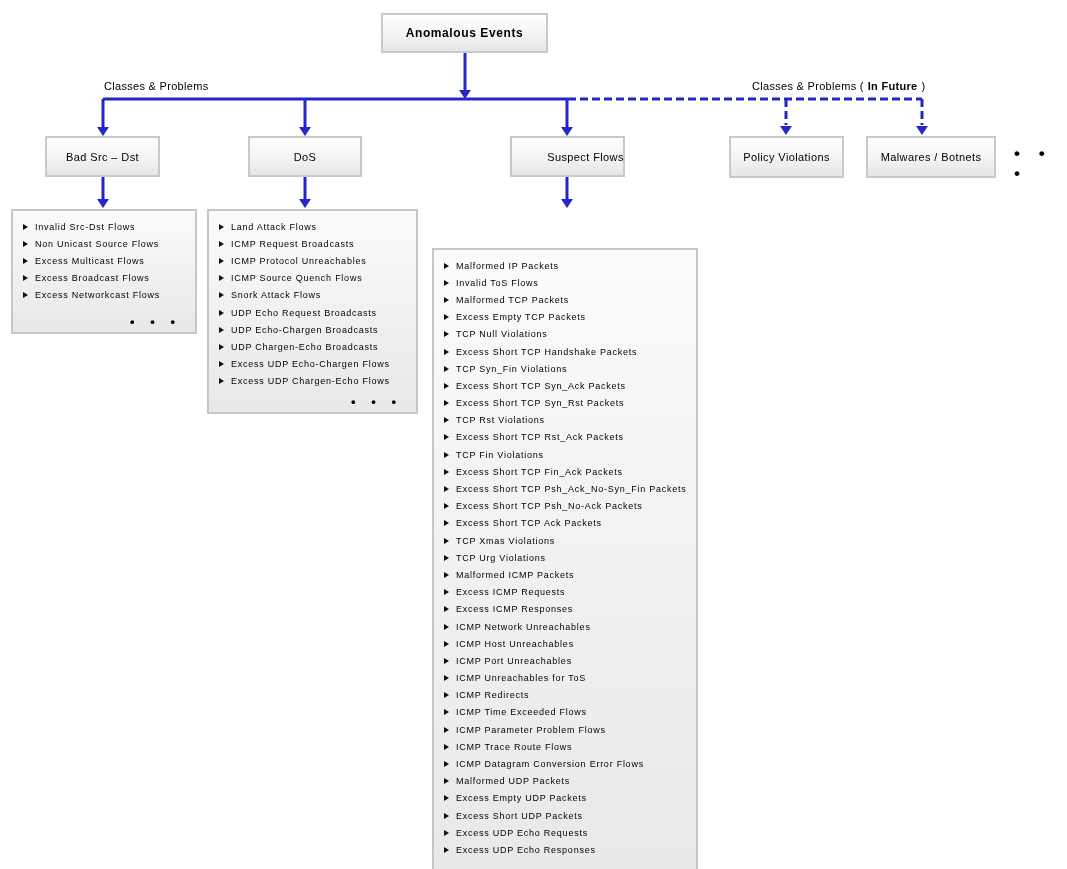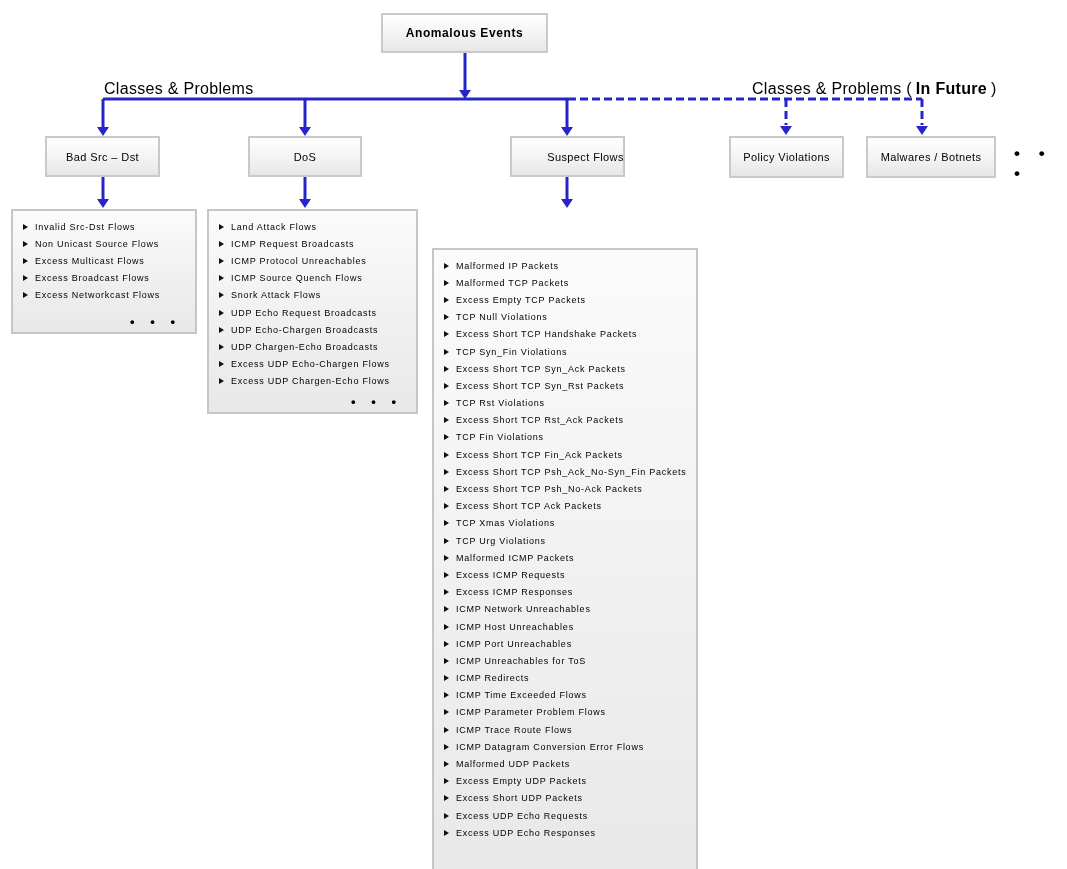--- a/index.html
+++ b/index.html
@@ -22,21 +22,21 @@
     border:2px solid #c9c9c9;
     background:linear-gradient(180deg,#ffffff 0%,#f3f3f3 55%,#e6e6e6 100%);
     display:flex;align-items:center;justify-content:center;
     font-size:11px;letter-spacing:0.4px;
     white-space:nowrap;
   }
   .root{font-weight:bold;font-size:12px;letter-spacing:0.6px;}
 
   .branch-label{
     position:absolute;
-    font-size:16px;letter-spacing:0.3px;
+    font-size:11px;letter-spacing:0.3px;
     white-space:nowrap;
   }
   .branch-label .b{font-weight:bold;margin:0 4px;}
 
   .list{
     position:absolute;
     box-sizing:border-box;
     border:2px solid #c6c6c6;
     background:linear-gradient(180deg,#fbfbfb 0%,#efefef 60%,#e8e8e8 100%);
     padding:7px 6px 4px 10px;
@@ -188,20 +188,24 @@
   </div>
 
   <div class="list" style="left:432px;top:209px;width:266px;height:642px;margin-top:39px;">
     <div>
         <div class="li">
           <span class="tri"></span>
           <span>Malformed IP Packets</span>
         </div>
         <div class="li">
           <span class="tri"></span>
+          <span>Invalid ToS Flows</span>
+        </div>
+        <div class="li">
+          <span class="tri"></span>
           <span>Malformed TCP Packets</span>
         </div>
         <div class="li">
           <span class="tri"></span>
           <span>Excess Empty TCP Packets</span>
         </div>
         <div class="li">
           <span class="tri"></span>
           <span>TCP Null Violations</span>
         </div>

